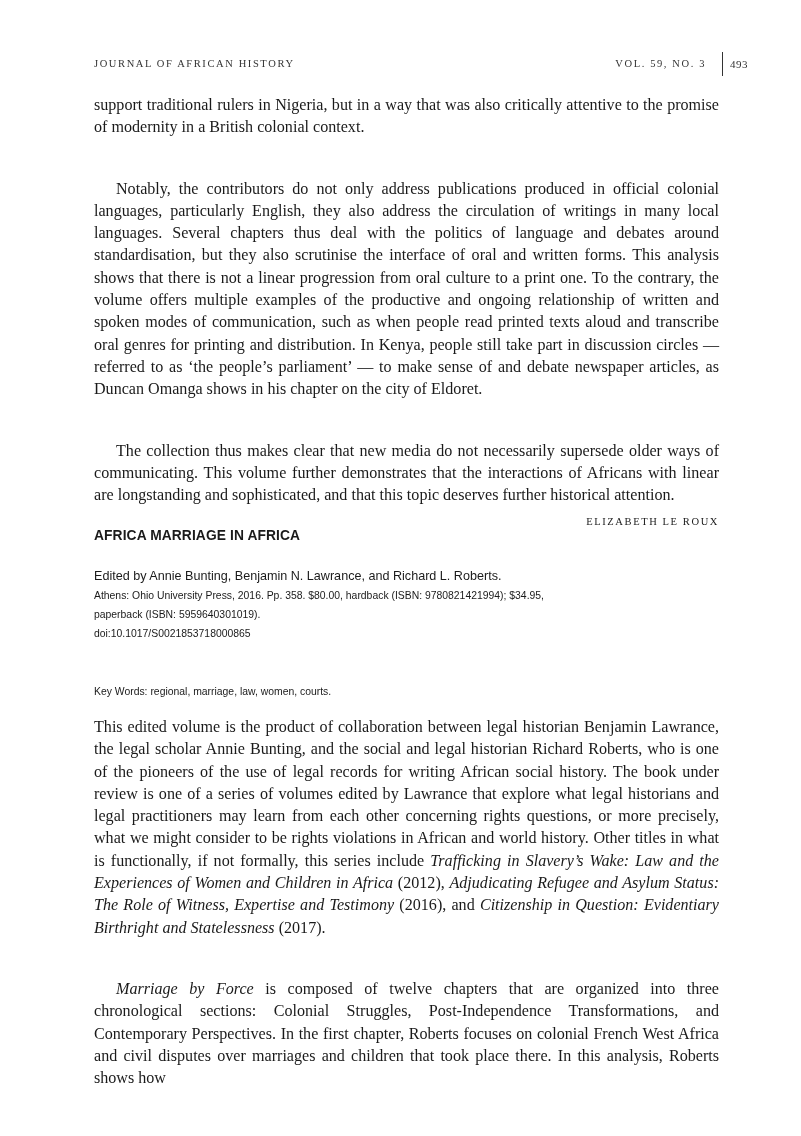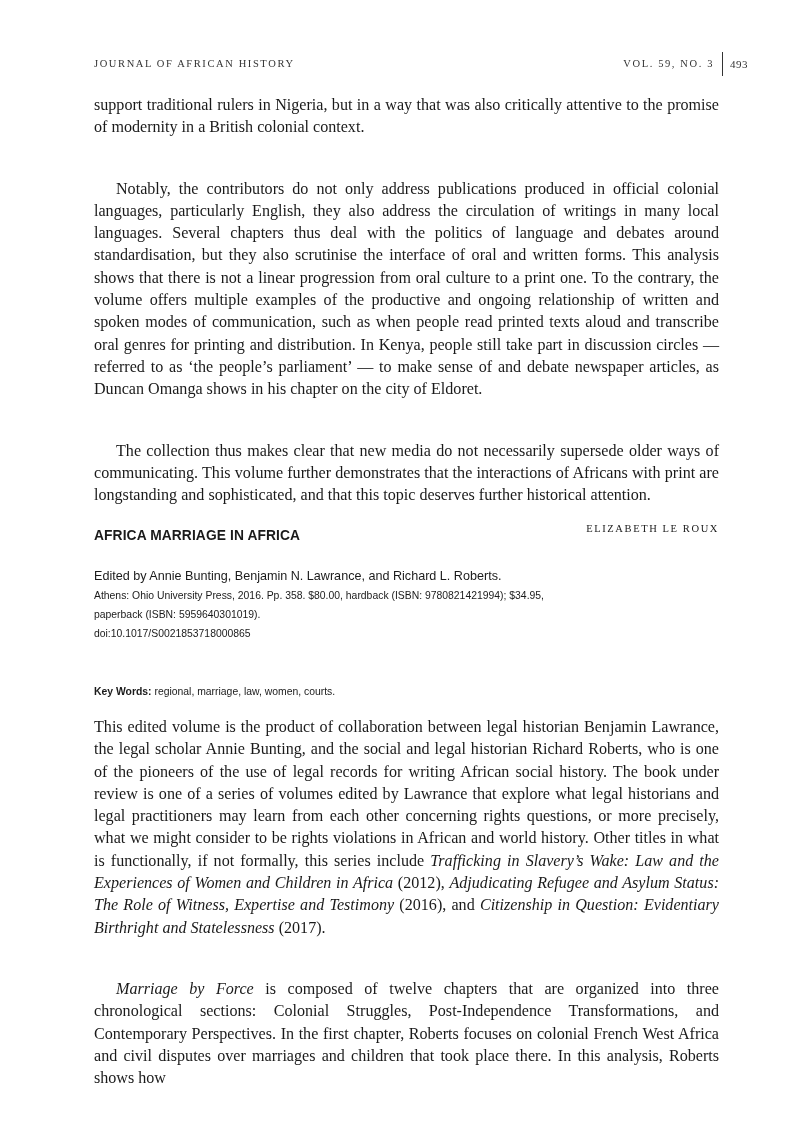--- a/index.html
+++ b/index.html
@@ -2,38 +2,38 @@
 <html><head>
 <meta charset="utf-8">
 <style>
   html, body { margin: 0; padding: 0; background: #ffffff; }
   body { width: 801px; height: 1136px; position: relative; overflow: hidden; color: #1a1a1a; }
   .page { position: absolute; left: 94px; top: 0; width: 625px; }
 
   .running-head { position: absolute; top: 56px; left: 94px; width: 654px; height: 24px; font-family: "Liberation Serif", serif; font-size: 10.5px; letter-spacing: 1.6px; color: #333; }
   .rh-left { position: absolute; left: 0; top: 2px; }
   .rh-right { position: absolute; right: 0; top: 2px; display: flex; align-items: flex-start; }
-  .rh-vol { margin-right: 8px; }
+  .rh-vol { margin-right: 16px; }
   .rh-rule { width: 1px; height: 24px; background: #333; margin-top: -6px; margin-right: 7px; }
   .rh-page { letter-spacing: 0.5px; font-size: 11px; }
 
   .body-text { font-family: "Liberation Serif", serif; font-size: 16.1px; line-height: 22.3px; text-align: justify; margin: 0; }
   .body-text.indent { text-indent: 22px; margin-top: 39px; }
   .block1 { position: absolute; top: 94px; left: 0; width: 625px; }
   .signature { text-align: right; font-family: "Liberation Serif", serif; }
-  .sig-name { font-size: 10.5px; letter-spacing: 1.6px; margin-top: 14px; line-height: 18px; }
+  .sig-name { font-size: 10.5px; letter-spacing: 1.6px; margin-top: 7px; line-height: 18px; }
   .sig-affil { font-style: italic; font-size: 16px; line-height: 24px; }
 
   .section-title { position: absolute; top: 528px; left: 0; font-family: "Liberation Sans", sans-serif; font-weight: bold; font-size: 13.8px; letter-spacing: 0.1px; }
   .biblio { position: absolute; top: 566px; left: 0; width: 625px; font-family: "Liberation Sans", sans-serif; }
   .bib-title { font-style: italic; font-size: 12.6px; line-height: 20px; }
   .bib-eds { font-size: 12.6px; line-height: 20px; }
   .bib-pub { font-size: 10.4px; line-height: 19px; }
   .keywords { position: absolute; top: 686px; left: 0; font-family: "Liberation Sans", sans-serif; font-size: 10.4px; }
-  .keywords b { font-weight: bold; }
+  .keywords b { font-weight: normal; }
 
   .block2 { position: absolute; top: 716px; left: 0; width: 625px; }
   .body-text i { font-style: italic; }
 </style>
 </head>
 <body>
 
 <div class="running-head">
   <span class="rh-left">JOURNAL OF AFRICAN HISTORY</span>
   <span class="rh-right">
@@ -41,21 +41,21 @@
     <span class="rh-rule"></span>
     <span class="rh-page">493</span>
   </span>
 </div>
 
 <div class="page">
 
   <div class="block1">
     <p class="body-text">support traditional rulers in Nigeria, but in a way that was also critically attentive to the promise of modernity in a British colonial context.</p>
     <p class="body-text indent">Notably, the contributors do not only address publications produced in official colonial languages, particularly English, they also address the circulation of writings in many local languages. Several chapters thus deal with the politics of language and debates around standardisation, but they also scrutinise the interface of oral and written forms. This analysis shows that there is not a linear progression from oral culture to a print one. To the contrary, the volume offers multiple examples of the productive and ongoing relationship of written and spoken modes of communication, such as when people read printed texts aloud and transcribe oral genres for printing and distribution. In Kenya, people still take part in discussion circles — referred to as ‘the people’s parliament’ — to make sense of and debate newspaper articles, as Duncan Omanga shows in his chapter on the city of Eldoret.</p>
-    <p class="body-text indent">The collection thus makes clear that new media do not necessarily supersede older ways of communicating. This volume further demonstrates that the interactions of Africans with print are longstanding and sophisticated, and that this topic deserves further historical attention.</p>
+    <p class="body-text indent">The collection thus makes clear that new media do not necessarily supersede older ways of communicating. This volume further demonstrates that the interactions of Africans with linear are longstanding and sophisticated, and that this topic deserves further historical attention.</p>
     <div class="signature">
       <div class="sig-name">ELIZABETH LE ROUX</div>
     </div>
   </div>
 
   <div class="section-title">AFRICA MARRIAGE IN AFRICA</div>
 
   <div class="biblio">
     <div class="bib-eds">Edited by Annie Bunting, Benjamin N. Lawrance, and Richard L. Roberts.</div>
     <div class="bib-pub">Athens: Ohio University Press, 2016. Pp. 358. $80.00, hardback (ISBN: 9780821421994); $34.95,</div>

